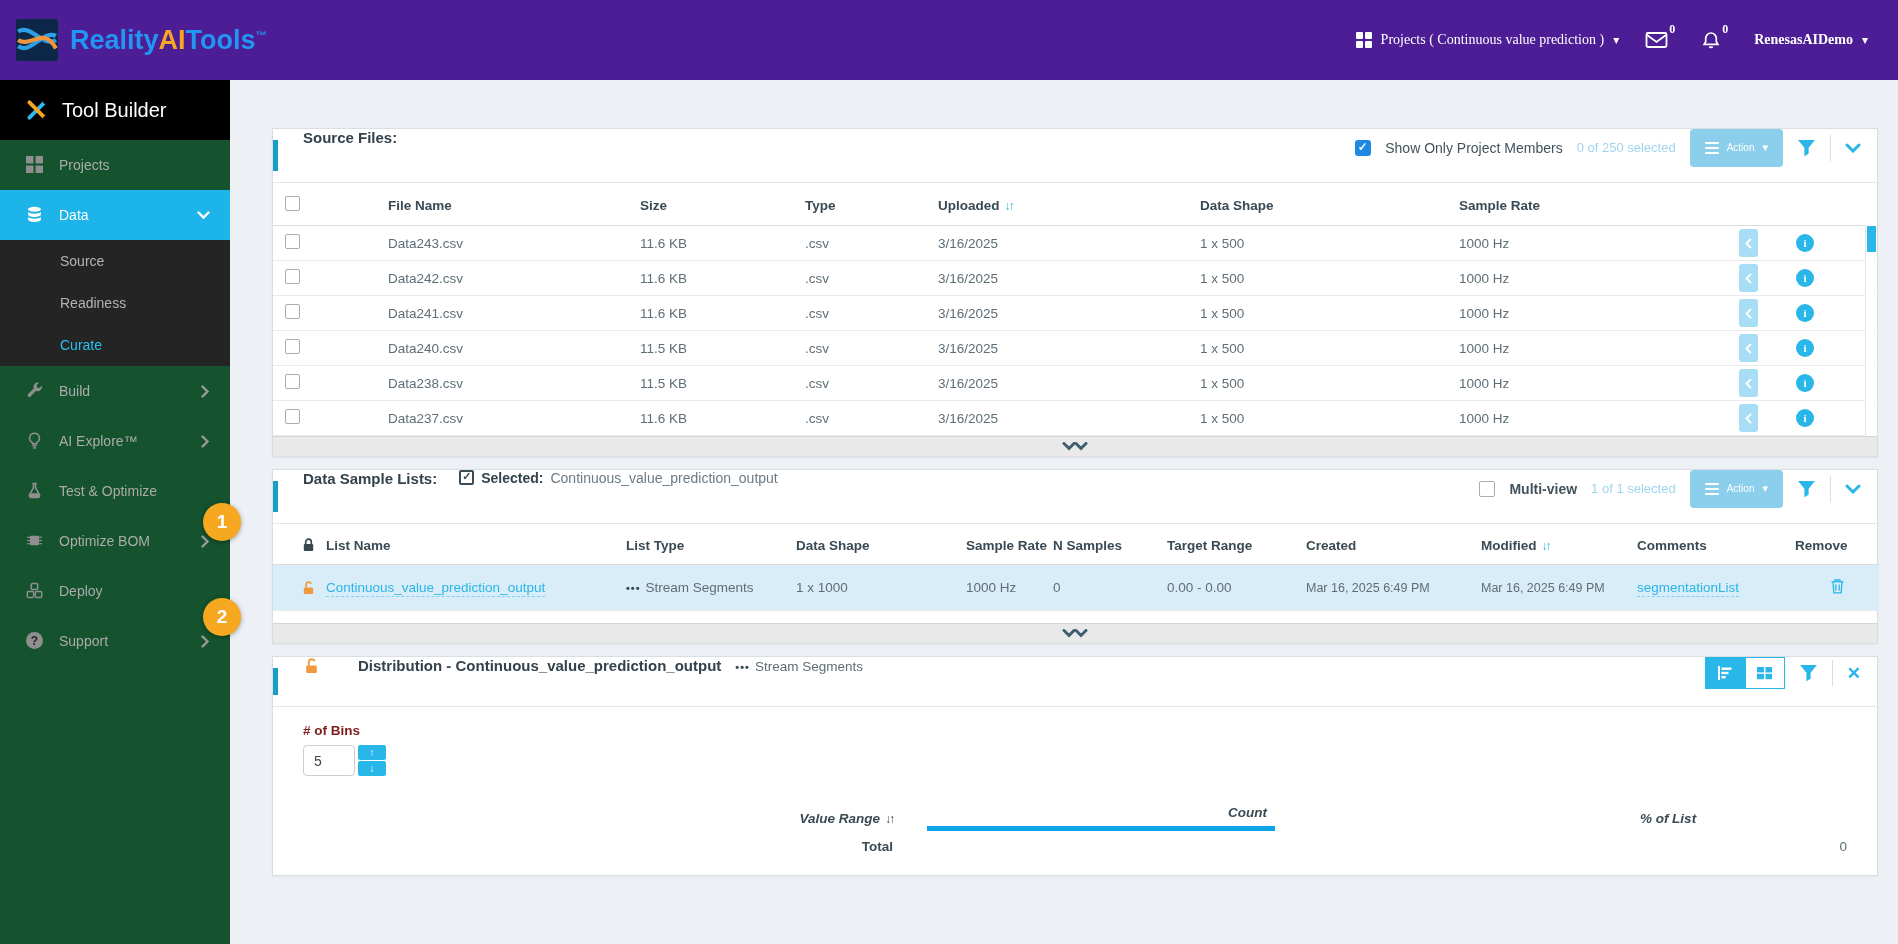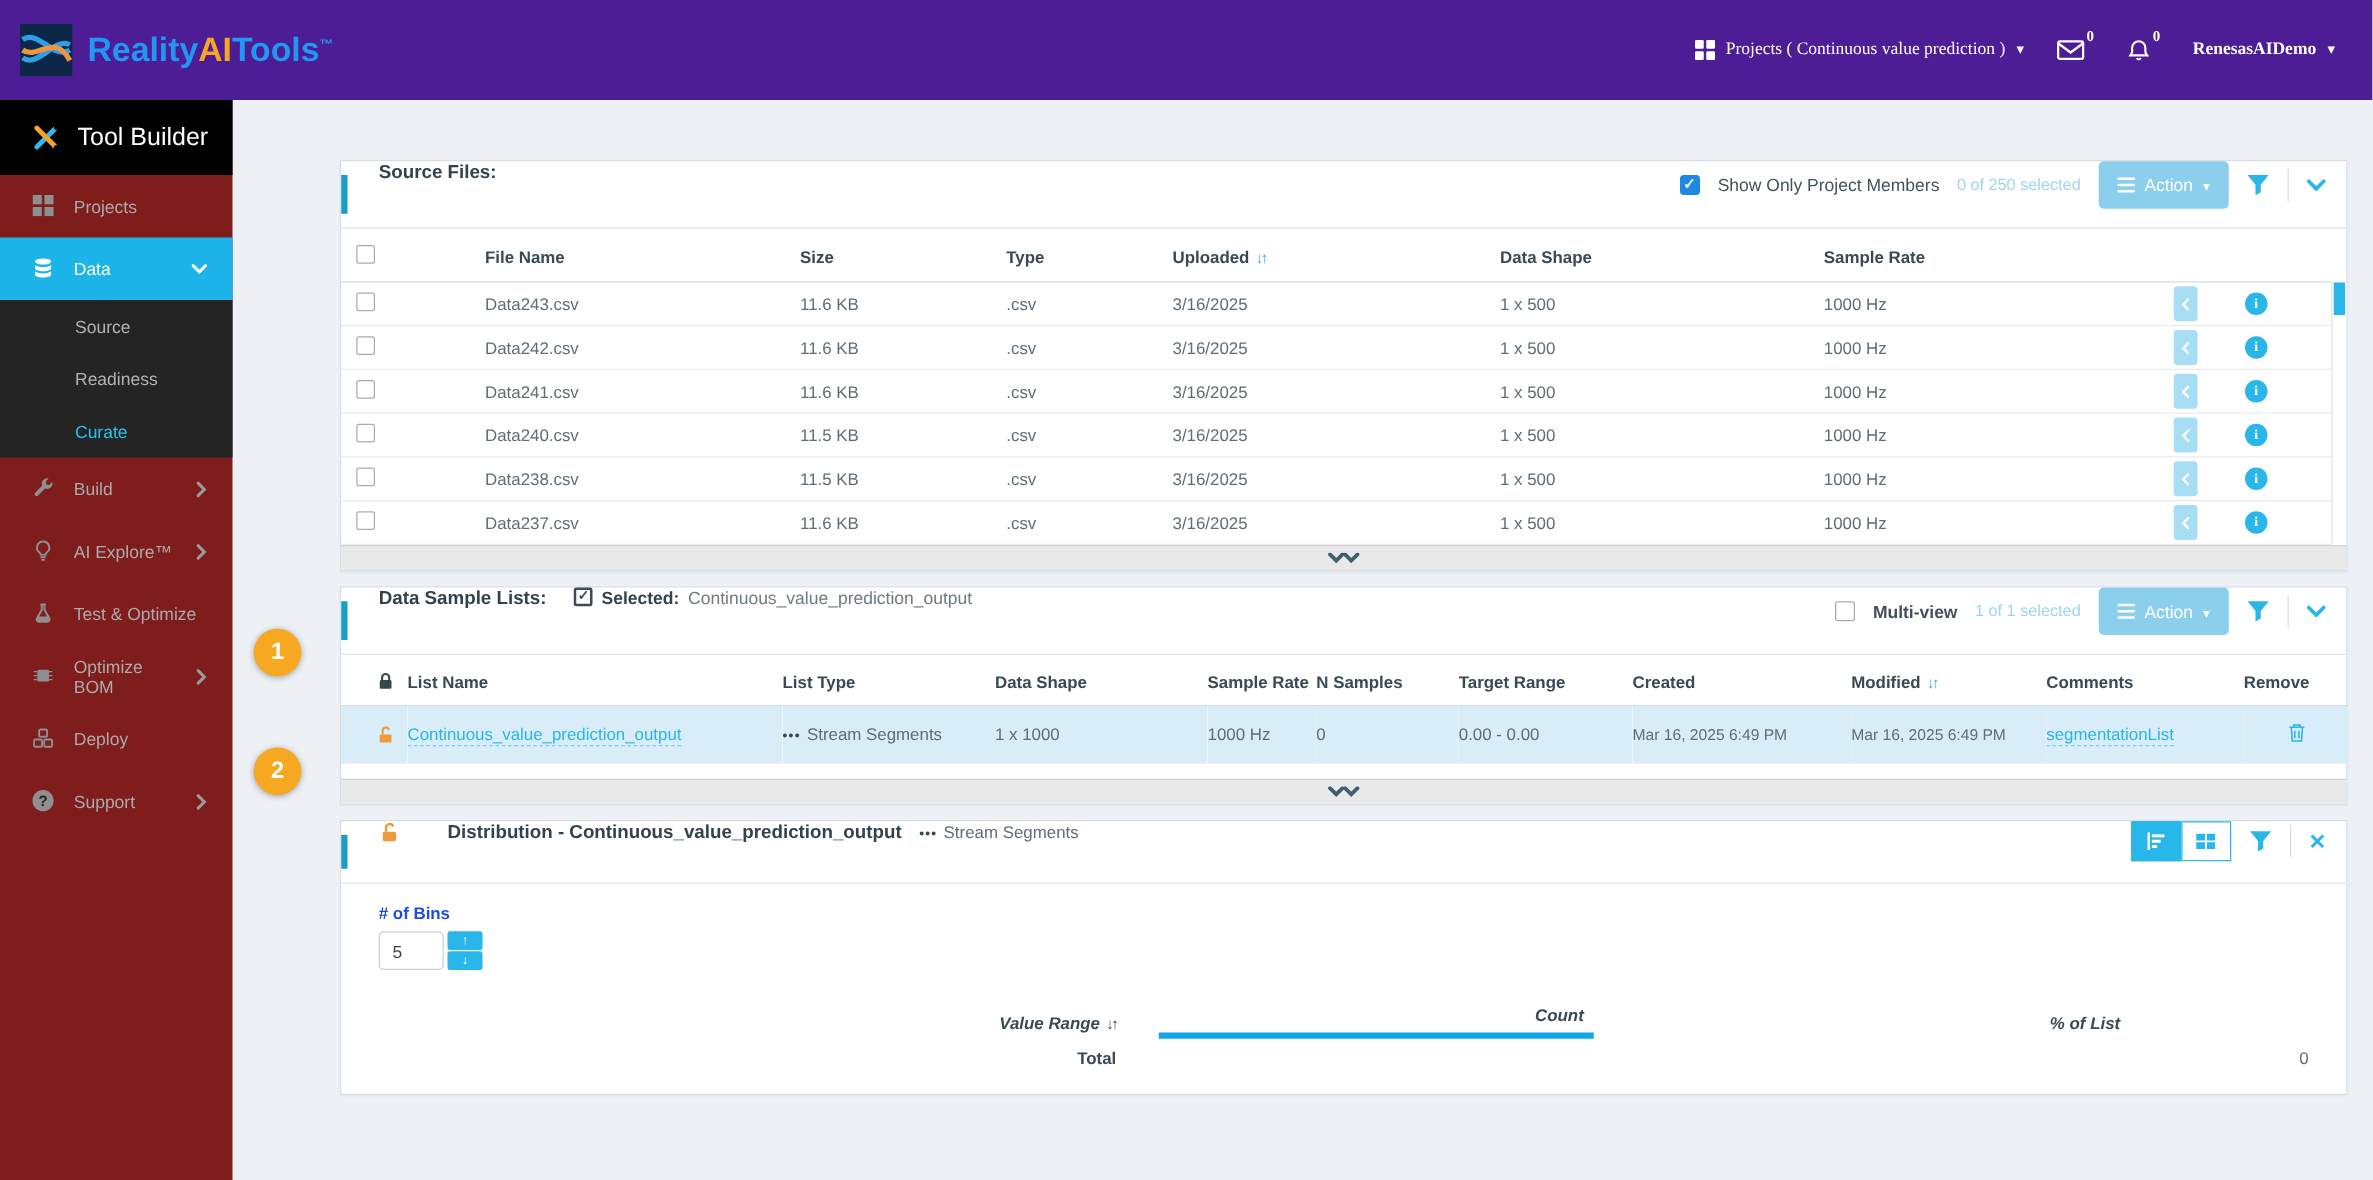--- a/index.html
+++ b/index.html
@@ -26,21 +26,21 @@
   .topbar-right { margin-left:auto; display:flex; align-items:center; padding-right:30px; gap:26px;font-family:Liberation Serif, serif; }
   .proj-menu { display:flex; align-items:center; gap:9px; color:#fff; font-size:14px; cursor:default; }
   .grid-icon-w { display:grid; grid-template-columns:7px 7px; grid-template-rows:7px 7px; gap:2px; }
   .grid-icon-w i { background:#fff; border-radius:1px; }
   .caret:after { content:"▾"; color:#fff; font-size:12px; }
   .icon-badge { display:flex; align-items:flex-start; color:#fff; }
   .sup-count { position:relative; top:-9px; font-size:12px; font-weight:700; margin-left:1px; color:#fff; }
   .user-name { color:#fff; font-size:14px; font-weight:700; }
 
   
-  .sidebar { position:absolute; top:80px; left:0; width:186px; bottom:0; background:#7f1d1d; z-index:4; }
+  .sidebar { position:absolute; top:80px; left:0; width:230px; bottom:0; background:#14532d; z-index:4; }
   .tool-builder { height:60px; background:#000; display:flex; align-items:center; gap:12px; padding-left:24px; color:#fff; font-size:20px; }
   .side-item { height:50px; display:flex; align-items:center; gap:15px; padding:0 20px 0 26px; color:#ababab; font-size:14px; cursor:default; }
   .side-item .lbl { flex:0 1 auto; }
   .side-item .sicon { width:18px; height:18px; color:#8f8f8f; flex:0 0 auto; }
   .side-item .chev { margin-left:auto; color:#9a9a9a; }
   .side-item.active { background:#1cb4e9; color:#fff; }
   .side-item.active .sicon { color:#fff; }
   .side-item.active .chev { color:#fff; }
   .submenu { background:#242424; }
   .sub-item { height:42px; display:flex; align-items:center; padding-left:60px; color:#b3b3b3; font-size:14px; cursor:default; }
@@ -57,21 +57,21 @@
   
   .content { position:absolute; left:230px; top:80px; right:0; bottom:0; background:#edf0f4; padding:48px 20px 0 42px; }
   .panel { width:1606px; background:#fff; border:1px solid #d9dee3; box-shadow:0 1px 2px rgba(0,0,0,.05); margin-bottom:12px; }
   .panel-header { height:54px; display:flex; align-items:flex-start; position:relative; padding-left:30px; border-bottom:1px solid #e6e6e6; }
   .accent { position:absolute; left:0; top:11px; bottom:11px; width:5px; background:#1a9dc3; }
   .panel-title { font-size:15px; font-weight:700; color:#32434d; white-space:nowrap; }
   .hdr-right { margin-left:auto; display:flex; align-items:center; gap:14px; padding-right:16px; }
   .hdr-label { font-size:14px; color:#42525c; font-weight:700; }
   .hdr-label.normal { font-weight:400; }
   .sel-count { font-size:13px; color:#9fd4ef; }
-  .action-btn { background:#8bcfec; color:#fff; border:none; border-radius:4px; font-size:14px;
+  .action-btn { background:#8bcfec; color:#fff; border:none; border-radius:4px; font-size:10px;
     font-family:"Liberation Sans",sans-serif; padding:10px 15px; display:flex; align-items:center; gap:8px; cursor:pointer; }
   .bars { display:inline-block; width:14px; }
   .bars i { display:block; height:2.5px; background:#fff; margin:2.5px 0; border-radius:1px; }
   .btn-caret:after { content:"▾"; font-size:11px; color:#fff; }
   .vdiv { width:1px; height:26px; background:#dcdcdc; }
   .cb { width:15px; height:15px; border:1px solid #a5adb3; border-radius:2px; background:#fff; display:inline-block; }
   .cb-checked { width:16px; height:16px; background:#1e88e5; border-radius:3px; display:inline-block; position:relative; }
   .cb-checked:after { content:"✓"; color:#fff; font-size:12px; font-weight:700; position:absolute; left:2.5px; top:0.5px; }
   .sel-box { width:15px; height:15px; border:2px solid #3c4c56; border-radius:2px; display:inline-block; position:relative; margin-right:7px; vertical-align:-2px; }
   .sel-box:after { content:"✓"; color:#3c4c56; font-size:11px; font-weight:700; position:absolute; left:1px; top:-2px; }
@@ -96,21 +96,21 @@
   .collapse-bar { height:20px; background:#e9e9e9; border-top:1px solid #d5d5d5; display:flex; align-items:center; justify-content:center; cursor:pointer; }
 
   
   .sel-row td { background:#d9edf8; }
   .link { color:#2ab5e9; border-bottom:1px dashed #7fd0f0; padding-bottom:1px; cursor:pointer; }
   .dots { font-weight:700; color:#39484f; font-size:11px; letter-spacing:1px; margin-right:5px; }
   .locktd { padding-left:28px; }
 
   
   .dist-body { padding:16px 16px 14px 30px; }
-  .bins-label { font-size:13.5px; font-weight:700; color:#1d4ed8; margin-bottom:7px; }
+  .bins-label { font-size:13.5px; font-weight:700; color:#7f1d1d; margin-bottom:7px; }
   .spinner { display:flex; align-items:stretch; }
   .bins-input { width:52px; height:31px; border:1px solid #c9ced3; border-radius:4px; font-size:14px; color:#444; padding-left:10px; font-family:"Liberation Sans",sans-serif; }
   .step-col { display:flex; flex-direction:column; gap:1px; margin-left:3px; }
   .step-btn { width:28px; height:15px; background:#29b6e8; border:none; border-radius:2px; color:#fff; font-size:10px; line-height:13px; cursor:pointer; padding:0; }
   .step-btn.up:after { content:"↑"; font-weight:700; }
   .step-btn.down:after { content:"↓"; font-weight:700; }
   .dist-table { margin-top:16px; }
   .dist-table th { border-bottom:none; padding-bottom:0;font-style:italic; }
   .dist-table td { border-bottom:none; height:30px; }
   .vr-col { text-align:right; padding-right:10px; }

